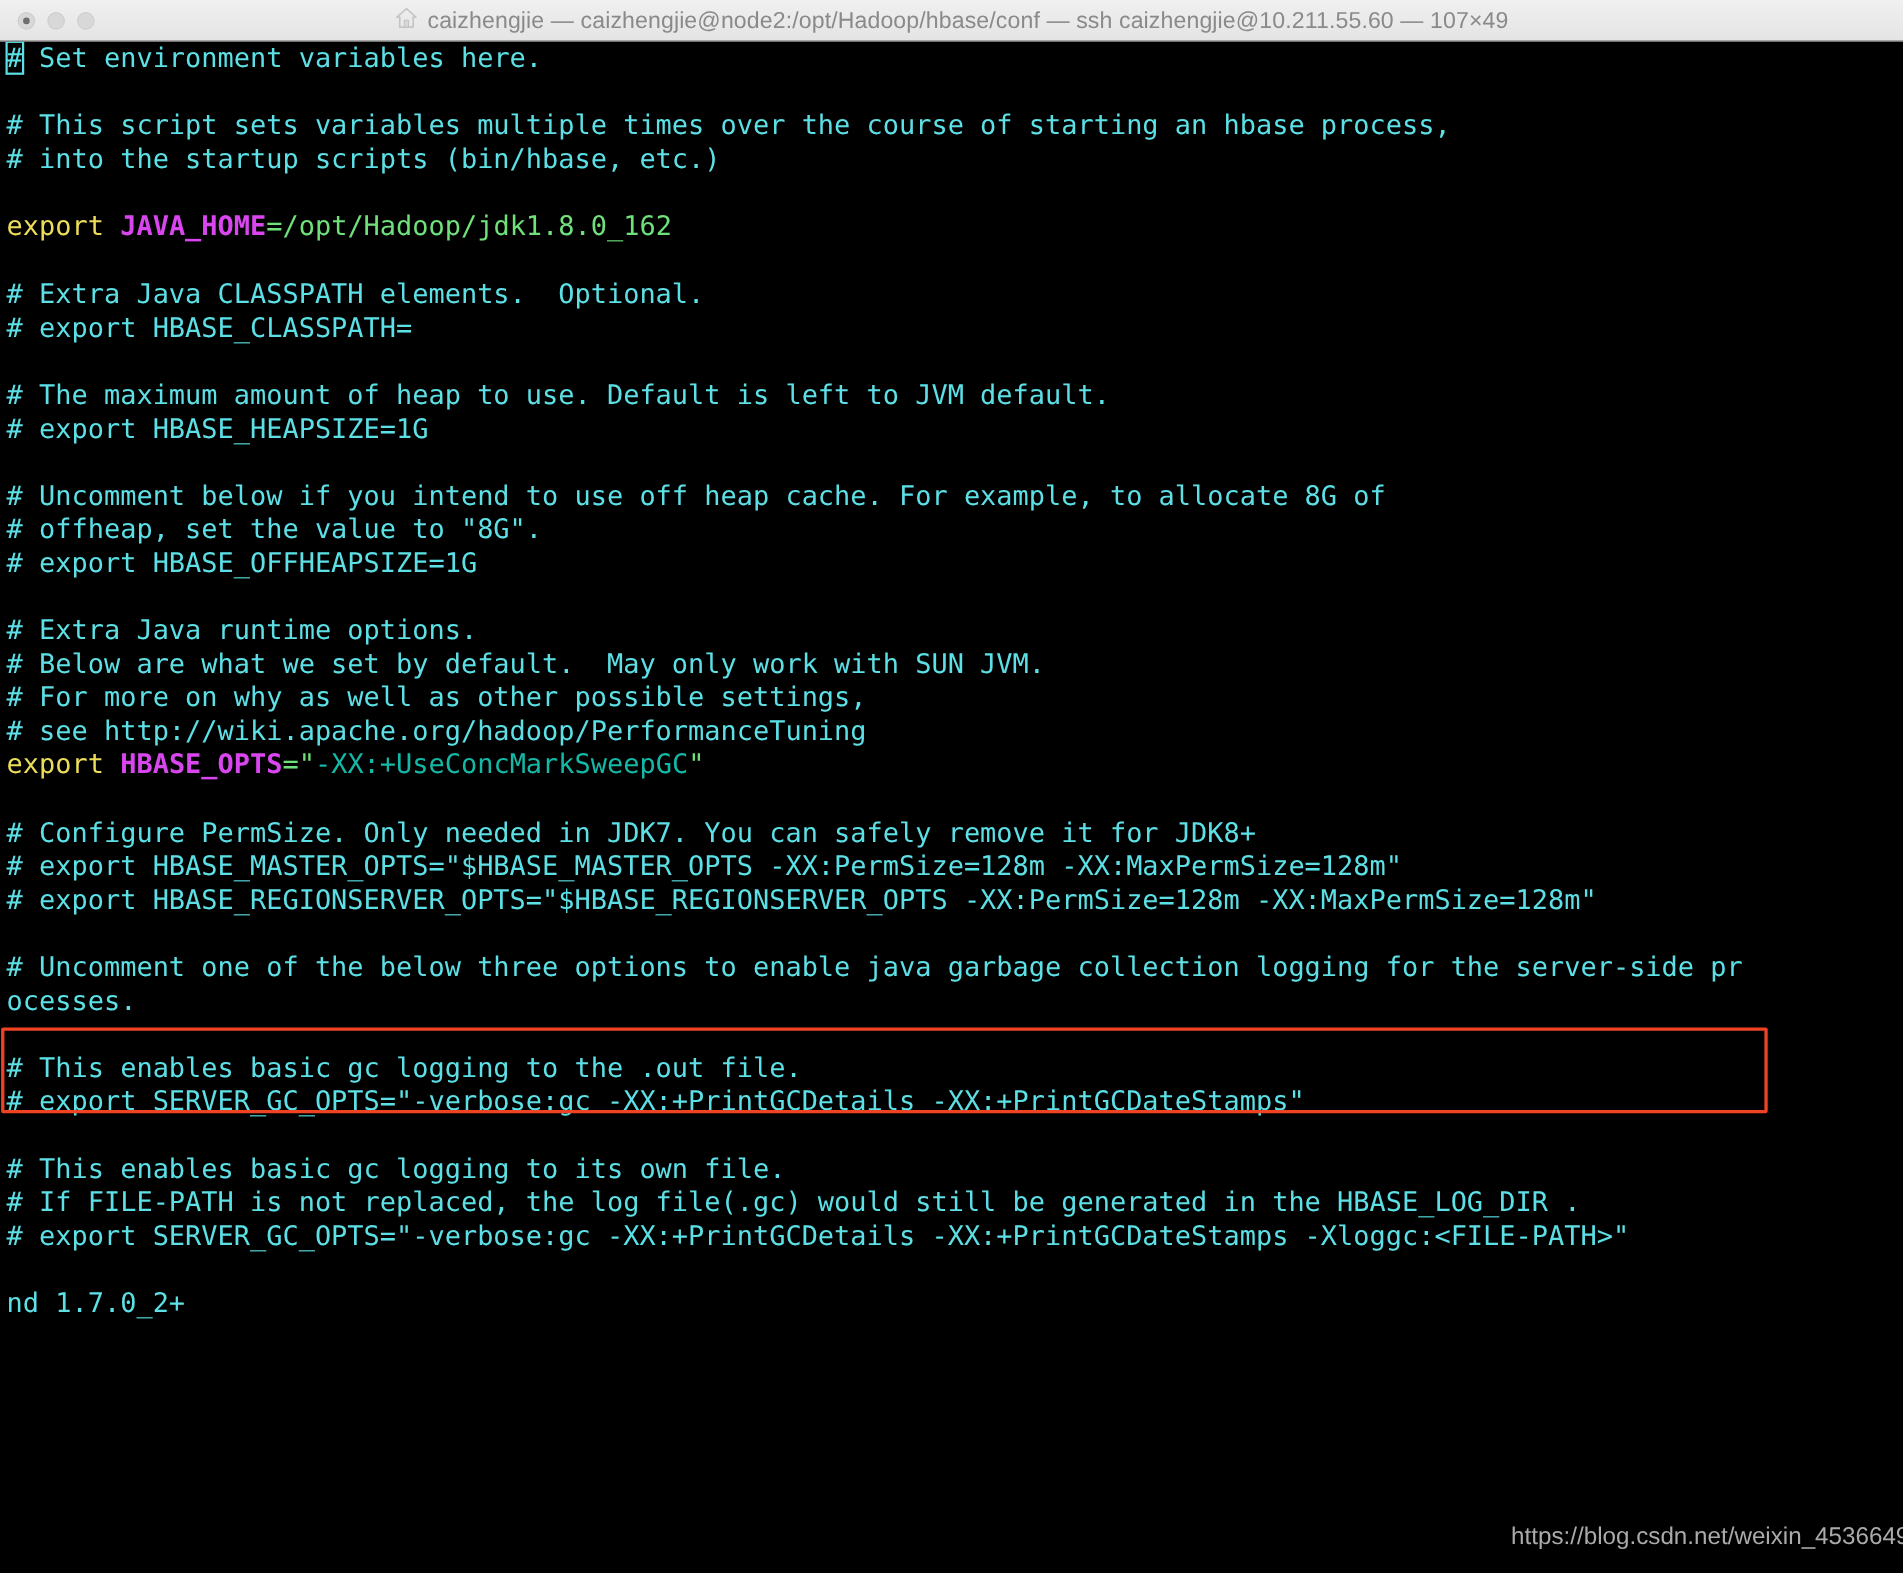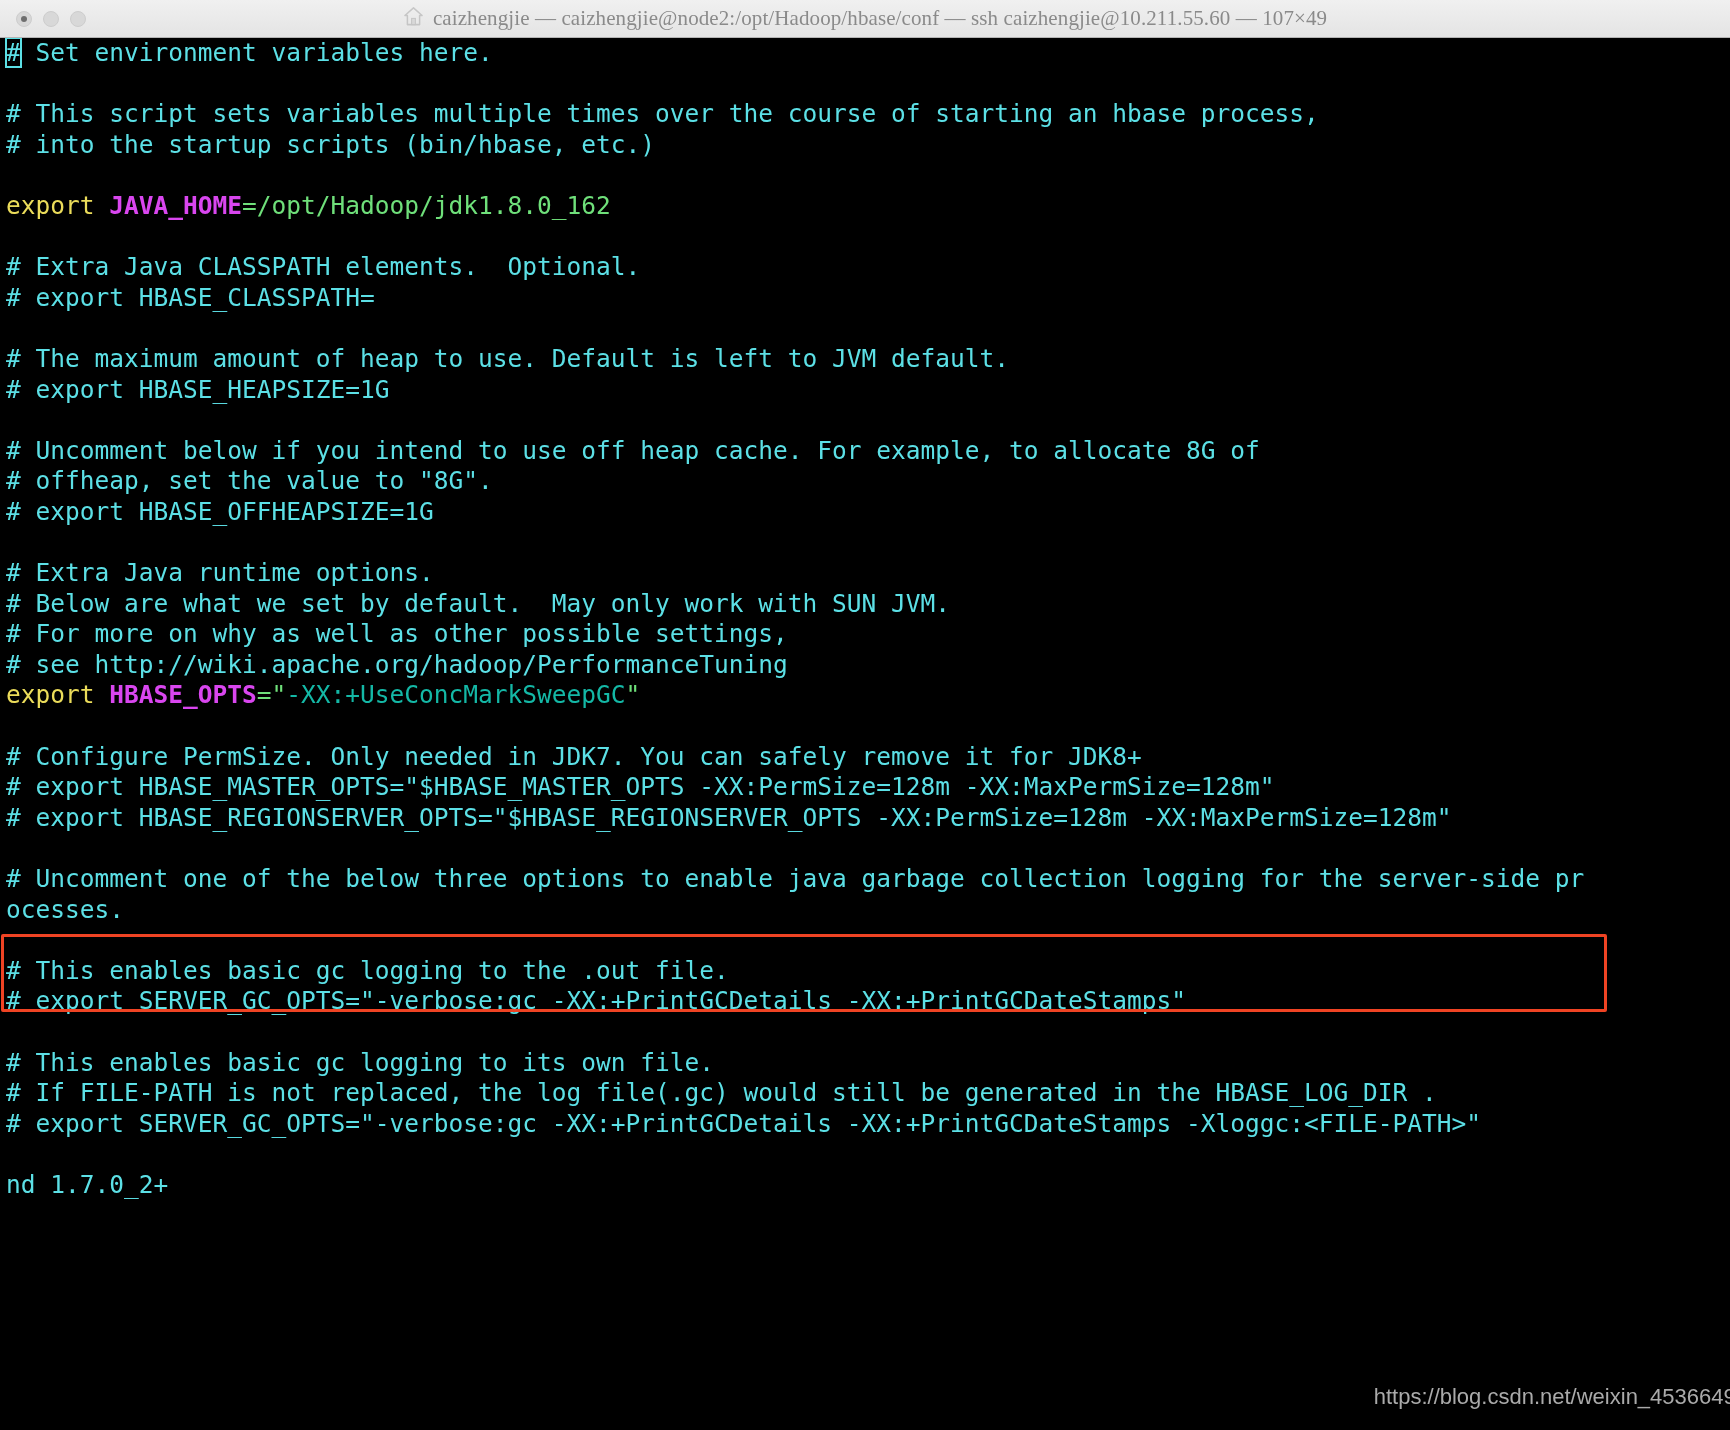--- a/index.html
+++ b/index.html
@@ -56,21 +56,21 @@
     align-items: center;
     justify-content: center;
     gap: 9px;
     pointer-events: none;
   }
   #home-icon {
     display: block;
     opacity: .62;
   }
   #window-title {
-    font-family: Liberation Serif, serif;
+    font-family: Liberation Sans, sans-serif;
     font-size: 21px;
     color: #8a8a8a;
     letter-spacing: .1px;
     white-space: nowrap;
   }
 
   
   #terminal {
     position: relative;
     width: 1730px;

